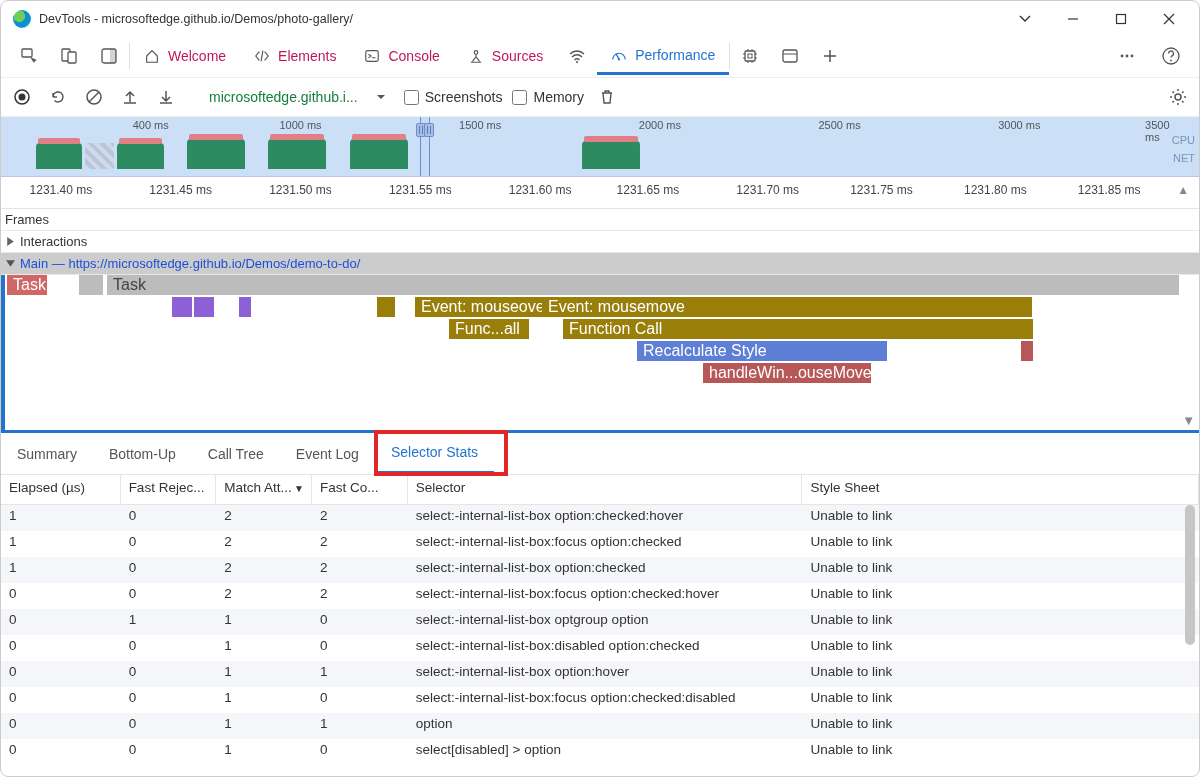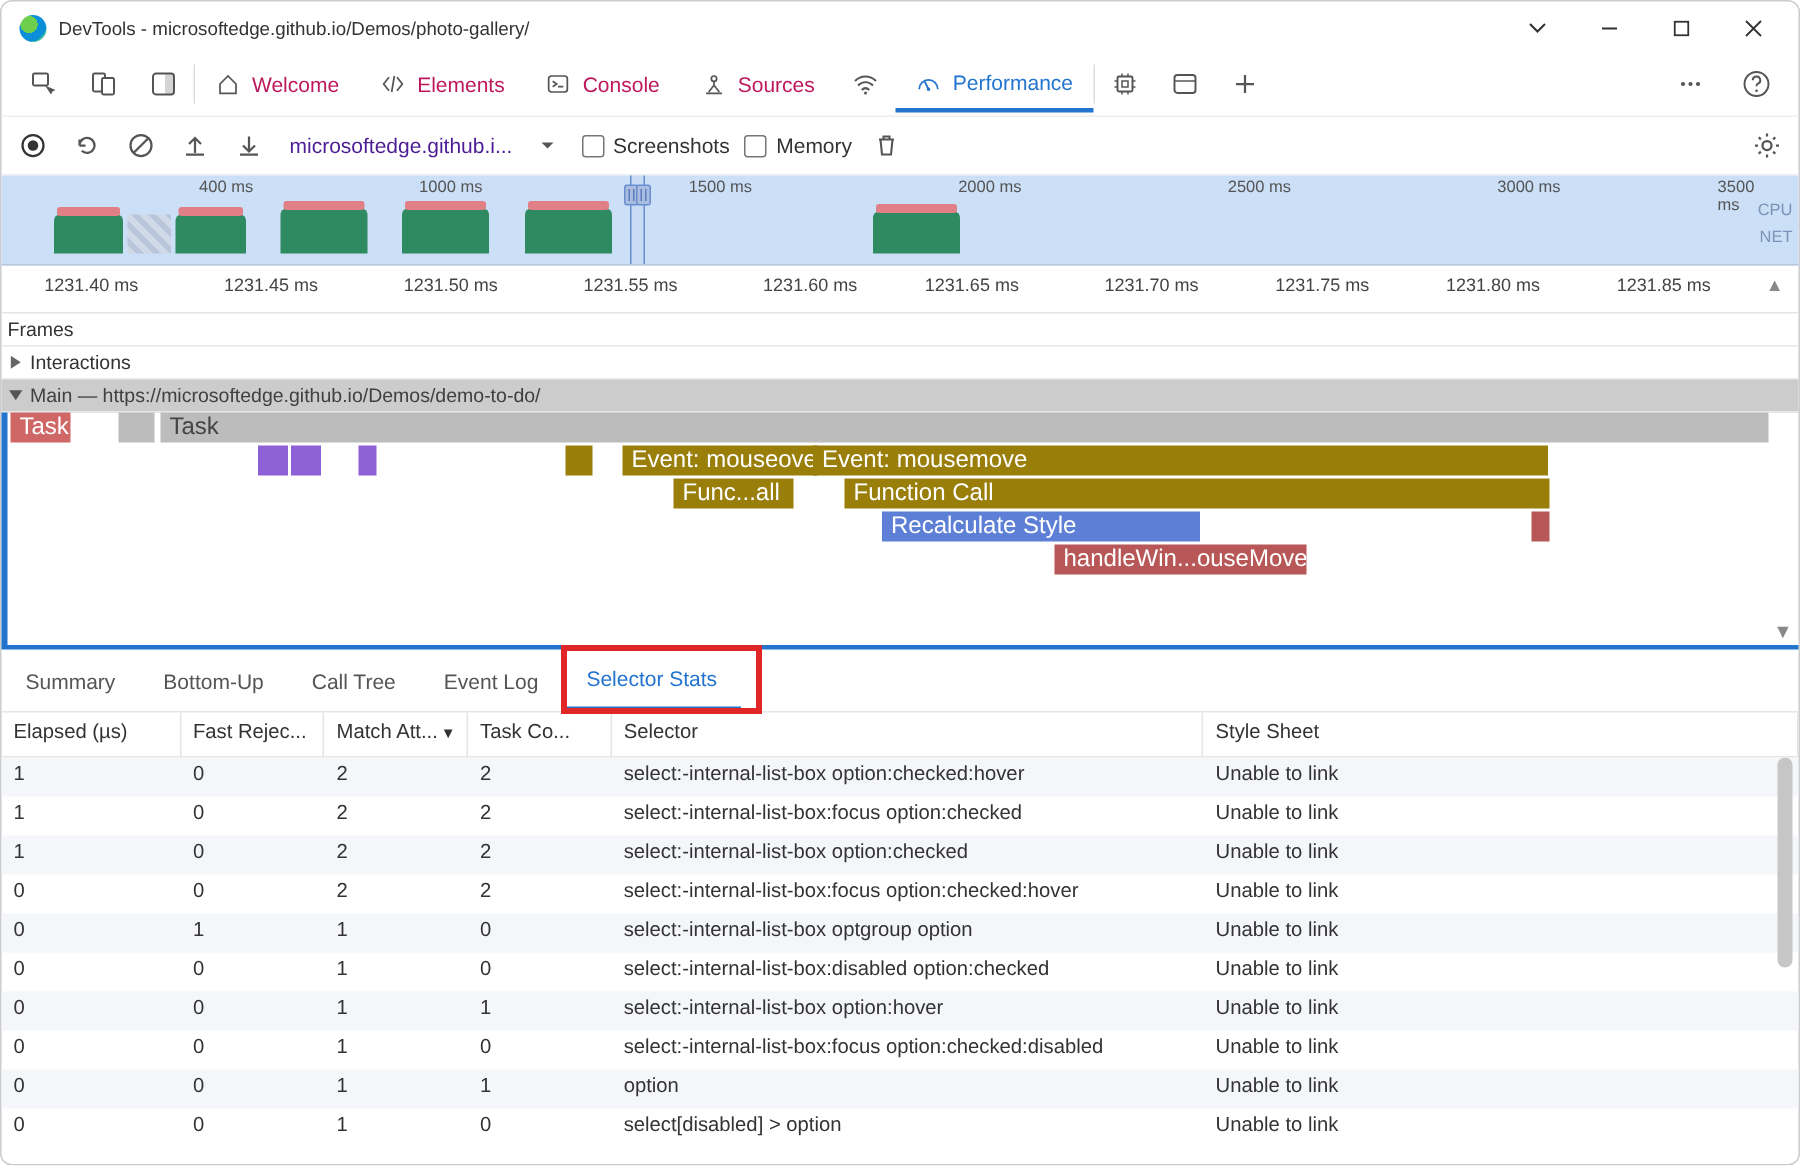--- a/index.html
+++ b/index.html
@@ -17,21 +17,21 @@
 .tabbar .divider{width:1px;background:#ddd;margin:6px 0}
 .tab{display:flex;align-items:center;gap:8px;padding:0 14px;font-size:14px;color:#be185d;cursor:pointer}
 .tab.active{border-bottom:3px solid #2374cf;color:#2374cf;background:#fff}
 .tab.iconlabel svg{width:16px;height:16px}
 .tabbar .spacer{flex:1}
 .tabbar .right{display:flex;align-items:center;gap:4px;padding-right:8px}
 .tabbar .right .iconbtn{width:40px}
 
 .toolbar2{display:flex;align-items:center;height:40px;border-top:1px solid #eee;border-bottom:1px solid #eee;padding:0 8px;gap:10px}
 .toolbar2 .iconbtn{width:26px;height:26px;display:flex;align-items:center;justify-content:center;color:#555}
-.toolbar2 .url{color:#4c1d95;font-size:14px;margin-left:4px}
+.toolbar2 .url{color:#15803d;font-size:14px;margin-left:20px}
 .chk{display:flex;align-items:center;gap:6px;font-size:14px;color:#333}
 .chk input{width:15px;height:15px}
 .gear-red{color:#d93434}
 
 .overview{position:relative;height:60px;background:#cbdff7;border-bottom:1px solid #b8c8e0}
 .ov-ticks{position:absolute;top:2px;left:0;right:0;height:14px;font-size:11px;color:#555}
 .ov-ticks span{position:absolute;transform:translateX(-50%)}
 .ov-side{position:absolute;right:4px;top:14px;font-size:11px;color:#7a93b8;text-align:right;line-height:18px}
 .ov-graph{position:absolute;top:16px;left:0;right:36px;height:40px}
 .hump{position:absolute;bottom:4px;background:#2e8a60;border-radius:4px 4px 0 0}
@@ -42,21 +42,21 @@
 .sel-handle.l{left:-5px}
 .sel-handle.r{right:-5px}
 .sel-handle::after{content:"";position:absolute;top:2px;bottom:2px;left:2px;width:1px;background:#5a7bbd;box-shadow:3px 0 0 #5a7bbd}
 
 .ruler{height:32px;border-bottom:1px solid #e5e5e5;position:relative;font-size:12px;color:#444}
 .ruler span{position:absolute;top:6px;transform:translateX(-50%)}
 .ruler .scroll-up{position:absolute;right:4px;top:6px;color:#888}
 
 .section-row{height:22px;border-bottom:1px solid #e8e8e8;display:flex;align-items:center;font-size:13px;color:#333;padding-left:4px}
 .section-row .tri{width:11px;height:11px;margin-right:4px}
-.main-row{background:#ccc;color:#404040}
+.main-row{background:#ccc;color:#1d4ed8}
 
 .flame{position:relative;height:158px;border-bottom:3px solid #2374cf}
 .flame .bluebar{position:absolute;left:0;top:0;bottom:0;width:4px;background:#2374cf}
 .ftrack{position:absolute;left:6px;right:20px}
 .fr{position:absolute;height:20px;font-size:16px;color:#fff;padding:1px 6px;overflow:hidden;white-space:nowrap}
 .c-grey{background:#bcbcbc;color:#444}
 .c-red{background:#d06767}
 .c-purp{background:#8e60d6}
 .c-olive{background:#9a7e0a}
 .c-blue{background:#5d7fd6}
@@ -339,21 +339,21 @@
       <div class="fr c-purp" style="left:232px;width:4px"></div>
       <div class="fr c-olive" style="left:370px;width:18px"></div>
       <div class="fr c-olive" style="left:408px;width:130px">Event: mouseover</div>
       <div class="fr c-olive" style="left:535px;width:490px">Event: mousemove</div>
     </div>
     <div class="ftrack" style="top:44px">
       <div class="fr c-olive" style="left:442px;width:80px">Func...all</div>
       <div class="fr c-olive" style="left:556px;width:470px">Function Call</div>
     </div>
     <div class="ftrack" style="top:66px">
-      <div class="fr c-blue" style="left:581px;width:212px">Recalculate Style</div>
+      <div class="fr c-blue" style="left:630px;width:250px">Recalculate Style</div>
       <div class="fr c-dred" style="left:1014px;width:10px"></div>
     </div>
     <div class="ftrack" style="top:88px">
       <div class="fr c-dred" style="left:696px;width:168px">handleWin...ouseMove_</div>
     </div>
     <span class="scroll-dn">▼</span>
   </div>
 
   <div style="position:relative">
     <div class="detail-tabs">
@@ -363,21 +363,21 @@
       <div class="dtab">Event Log</div>
       <div class="dtab active">Selector Stats</div>
     </div>
     <div class="red-highlight" style="left:373px;top:-3px;width:134px;height:46px"></div>
   </div>
 
   <div class="grid-head">
     <div class="col c1">Elapsed (µs)</div>
     <div class="col c2">Fast Rejec...</div>
     <div class="col c3"><span>Match Att...</span><span class="sortico">▼</span></div>
-    <div class="col c4">Task Co...</div>
+    <div class="col c4">Fast Co...</div>
     <div class="col c5">Selector</div>
     <div class="col c6">Style Sheet</div>
   </div>
 
   <div class="grid-body">
     <div id="rows-container">
         <div class="grid-row">
           <div class="col c1">1</div>
           <div class="col c2">0</div>
           <div class="col c3">2</div>

